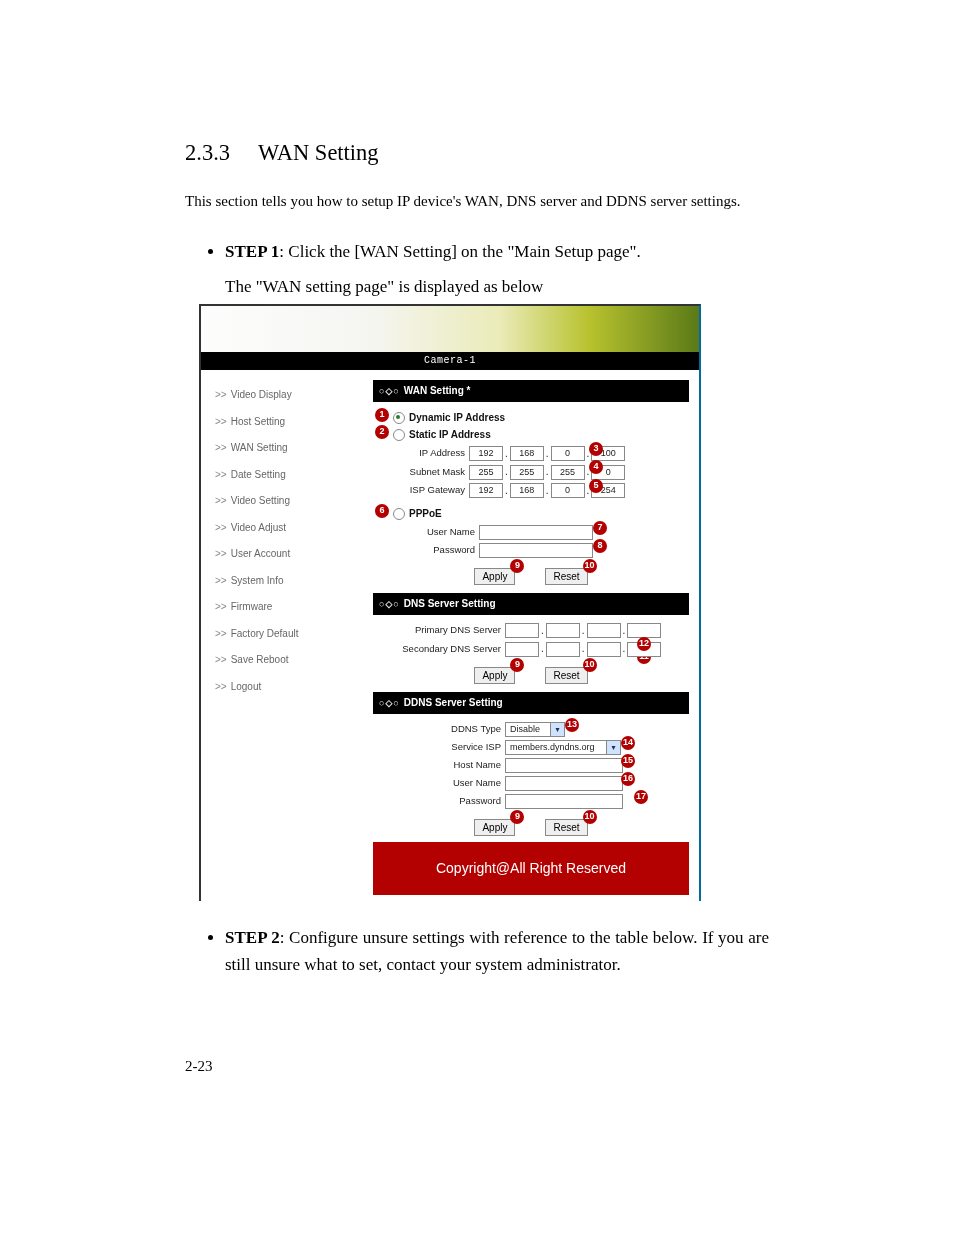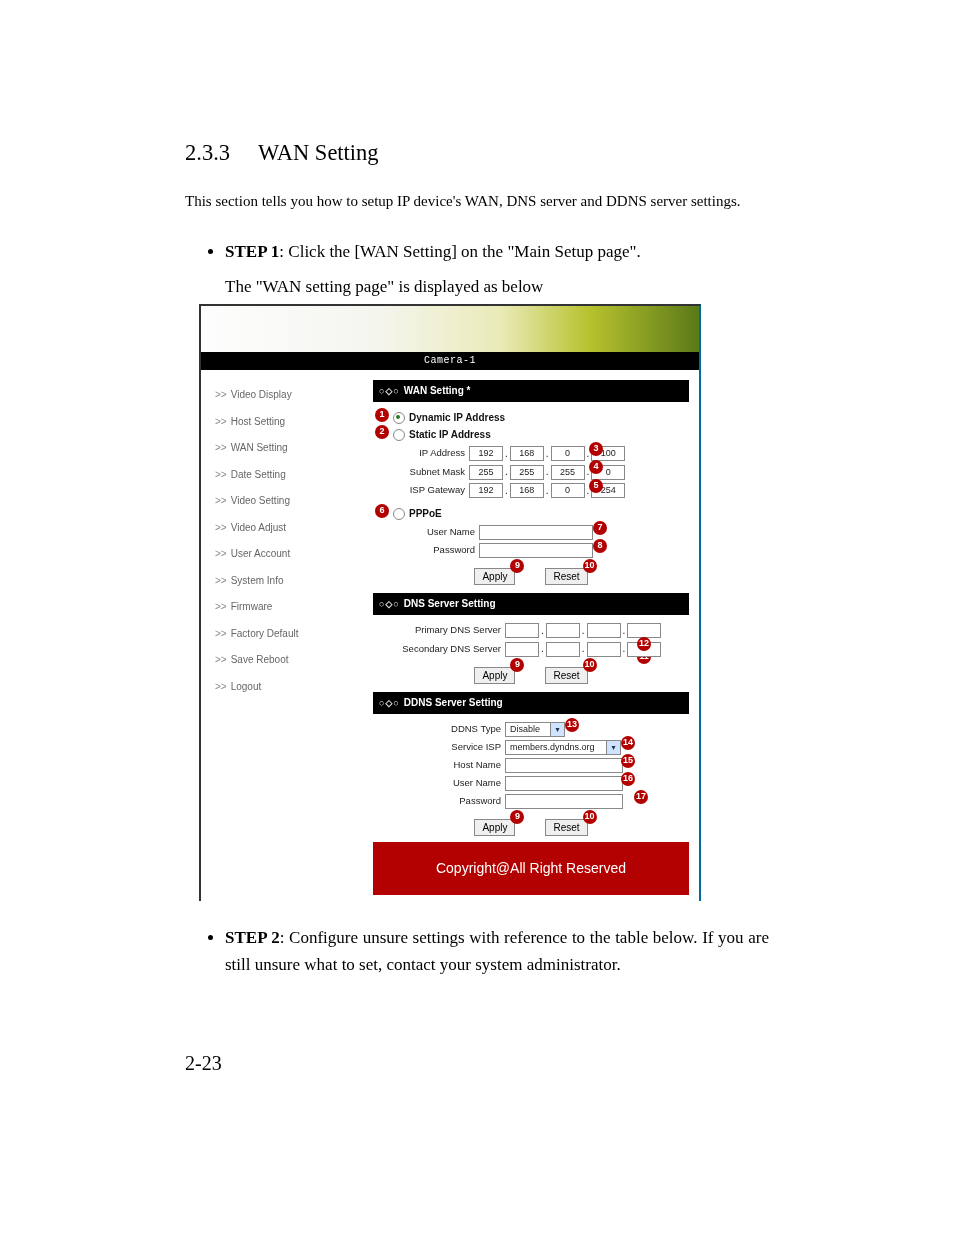--- a/index.html
+++ b/index.html
@@ -191,21 +191,21 @@
     background:#b30000;
     color:#fff;
     font-size:14px;
     text-align:center;
     padding:16px 0;
   }
   .page-number {
     position:absolute;
     left:185px;
     bottom:160px;
-    font-size:20px;
+    font-size:15px;
     font-family:"Times New Roman",serif;
   }
 </style>
 </head>
 <body>
 
 <div class="page">
   <div class="section-heading">
     <span class="section-number">2.3.3</span><span>WAN Setting</span>
   </div>

